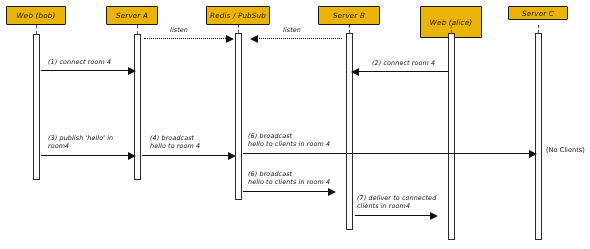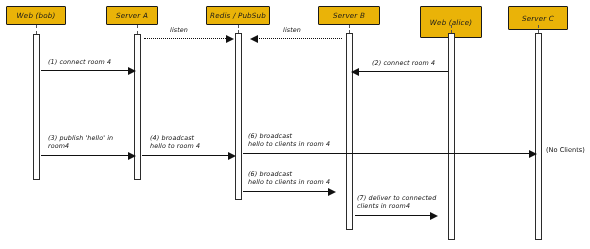--- a/index.html
+++ b/index.html
@@ -105,21 +105,21 @@
     <div class="actor-box" style="left: 318px; top: 6px; width: 62px; height: 19px;">
       <span class="actor-label">Server B</span>
     </div>
     <div class="lifeline" style="left: 349px; top: 25px; height: 8px;"></div>
     <div class="activation" style="left: 345.5px; top: 33px; height: 197px;"></div>
     <div class="actor-box" style="left: 420px; top: 6px; width: 62px; height: 32px; text-align: right;">
       <span class="actor-label">Web (alice)</span>
     </div>
     <div class="lifeline" style="left: 451px; top: 25px; height: 8px;"></div>
     <div class="activation" style="left: 447.5px; top: 33px; height: 207px;"></div>
-    <div class="actor-box" style="left: 508px; top: 6px; width: 60px; height: 24px;">
+    <div class="actor-box" style="left: 508px; top: 6px; width: 60px; height: 14px;">
       <span class="actor-label">Server C</span>
     </div>
     <div class="lifeline" style="left: 538px; top: 25px; height: 8px;"></div>
     <div class="activation" style="left: 534.5px; top: 33px; height: 207px;"></div>
     <div class="msg-line dotted" style="left: 144px; top: 38px; width: 84px;"></div>
     <div class="arrow-head right" style="top: 34.8px; left: 226px;"></div>
     <div class="msg-label" style="left: 170px; top: 26px;">listen</div>
     <div class="msg-line dotted" style="left: 256px; top: 38px; width: 86px;"></div>
     <div class="arrow-head left" style="top: 34.8px; left: 250px;"></div>
     <div class="msg-label" style="left: 283px; top: 26px;">listen</div>

